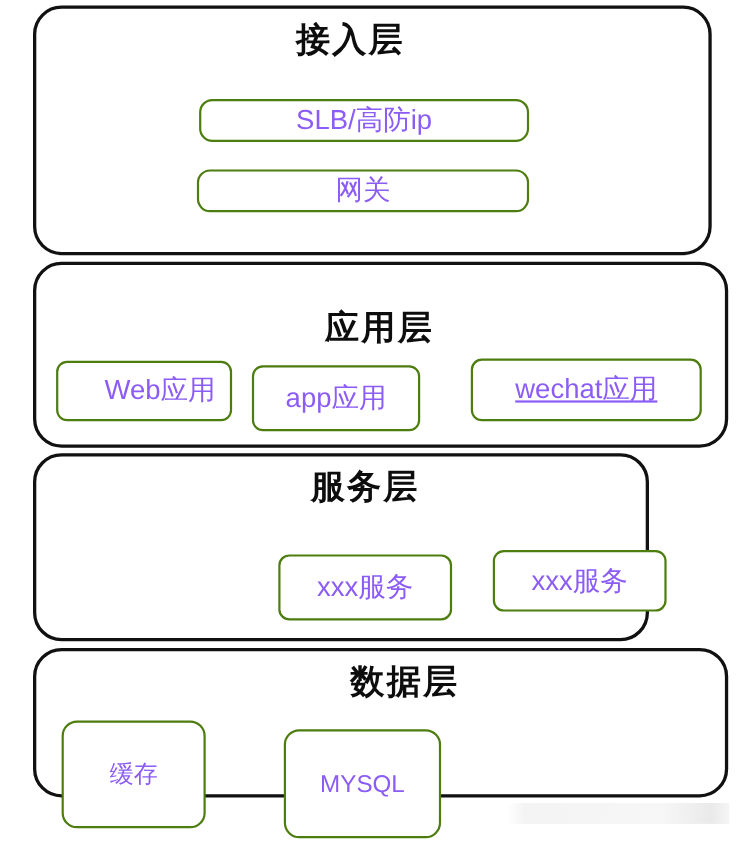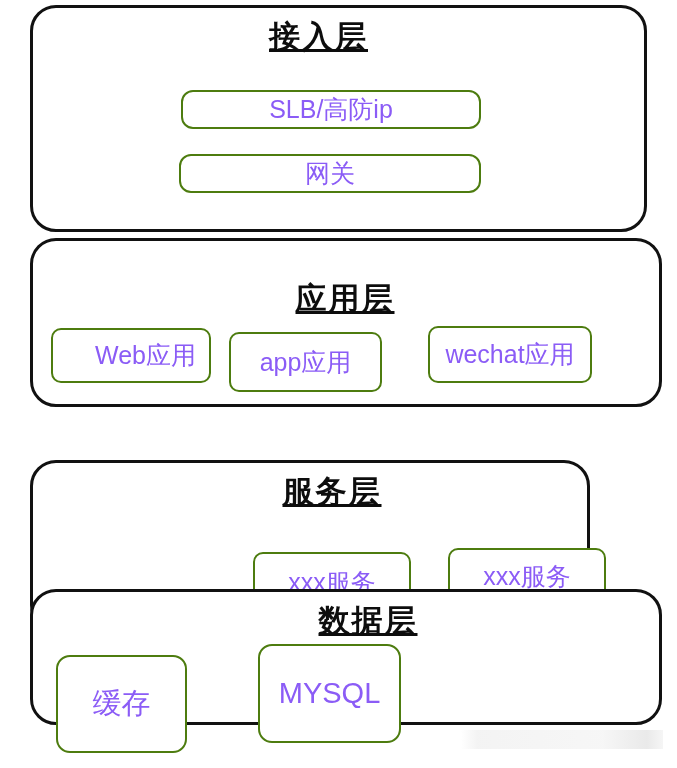--- a/index.html
+++ b/index.html
@@ -40,21 +40,20 @@
     left: 0;
     width: 100%;
     text-align: center;
     font-family: "DejaVu Serif", "Liberation Serif", serif;
     font-weight: 700;
     font-size: 31px;
     line-height: 40px;
     letter-spacing: 2px;
     color: #0d0d0d;
     white-space: nowrap;
-    text-decoration: underline;
   }
   .layer-title.t-offset-a { transform: translateX(-20px); }
   .layer-title.t-offset-b { transform: translateX(-1px); margin-top: 29px; }
   .layer-title.t-offset-c { transform: translateX(22px); }
   .layer-title.t-offset-d { transform: translateX(22px); }
 
   
   .node {
     position: absolute;
     box-sizing: border-box;
@@ -69,21 +68,21 @@
     font-family: "Liberation Sans", "DejaVu Sans", sans-serif;
     font-size: 25px;
     line-height: 1.15;
     white-space: nowrap;
   }
   .node.wide {
     border-radius: 12px;
   }
   .node.tall {
     border-radius: 14px;
-    font-size: 29px;
+    font-size: 22px;
   }
 
   
   .watermark-band {
     position: absolute;
     background: linear-gradient(90deg,
                 rgba(248,248,248,0.0) 0%,
                 rgba(243,243,243,0.95) 8%,
                 rgba(246,246,246,0.95) 70%,
                 rgba(231,231,231,0.9) 92%,
@@ -112,46 +111,46 @@
     <div class="layer-title t-offset-b">应用层</div>
 
     <div class="node" style="left:18px; top:87px; width:160px; height:55px;padding-left:29px;">
       <span>Web应用</span>
     </div>
 
     <div class="node" style="left:196px; top:91px; width:153px; height:60px;">
       <span>app应用</span>
     </div>
 
-    <div class="node" style="left:395px; top:85px; width:164px; height:57px;">
+    <div class="node" style="left:395px; top:85px; width:210px; height:57px;text-decoration:underline;">
       <span>wechat应用</span>
     </div>
   </div>
 
-  <div class="layer" style="left:30px; top:412px; width:560px; height:171px;margin-top:48px;">
+  <div class="layer" style="left:30px; top:412px; width:560px; height:171px;">
     <div class="layer-title t-offset-c">服务层</div>
 
 
     <div class="node" style="left:220px; top:89px; width:158px; height:60px;">
       <span>xxx服务</span>
     </div>
 
     <div class="node" style="left:415px; top:85px; width:158px; height:56px;">
       <span>xxx服务</span>
     </div>
   </div>
 
   <div class="layer" style="left:30px; top:589px; width:632px; height:136px;">
     <div class="layer-title t-offset-d">数据层</div>
 
     <div class="node tall" style="left:23px; top:63px; width:131px; height:98px;">
       <span>缓存</span>
     </div>
 
-    <div class="node tall" style="left:225px; top:52px; width:143px; height:99px;">
+    <div class="node tall" style="left:225px; top:71px; width:143px; height:99px;">
       <span>MYSQL</span>
     </div>
 
 
     <div class="watermark-band" style="left:428px; top:138px; width:202px; height:19px;"></div>
   </div>
 
 </div>
 
 </body></html>

